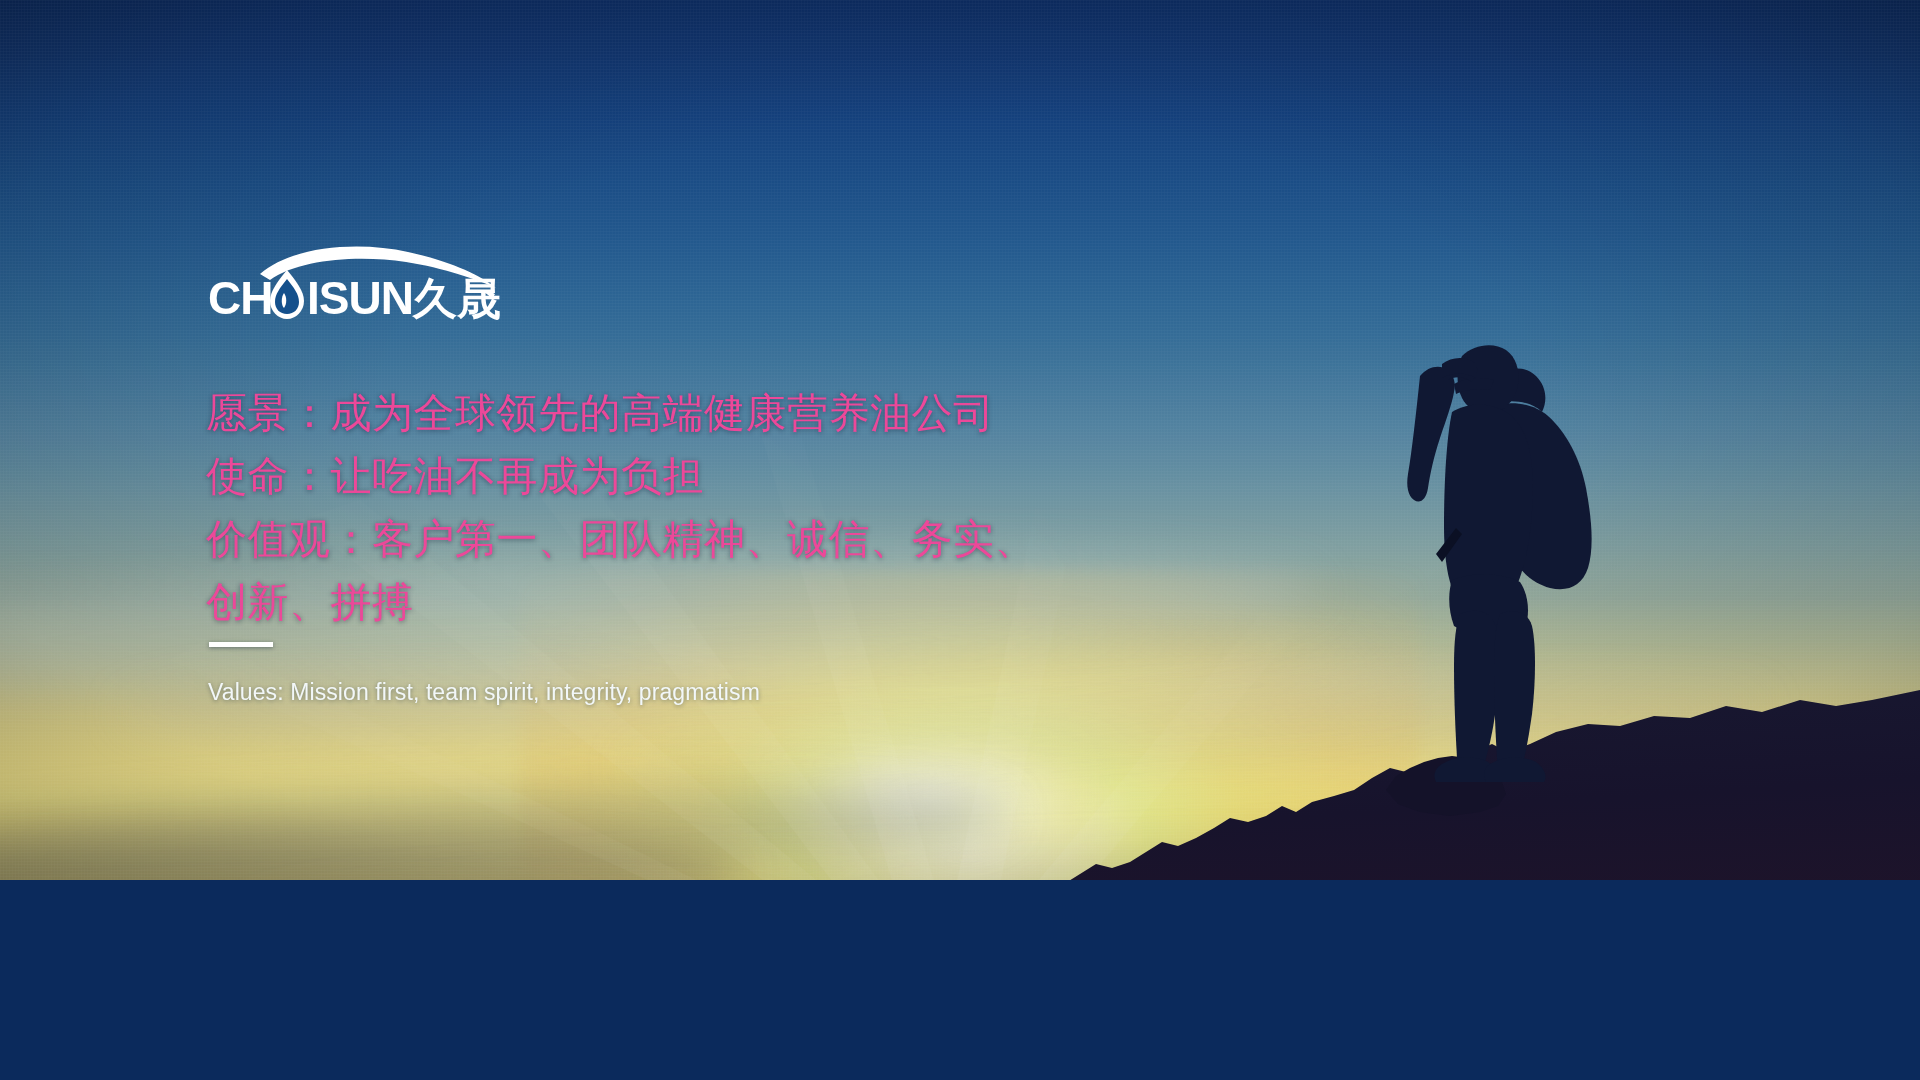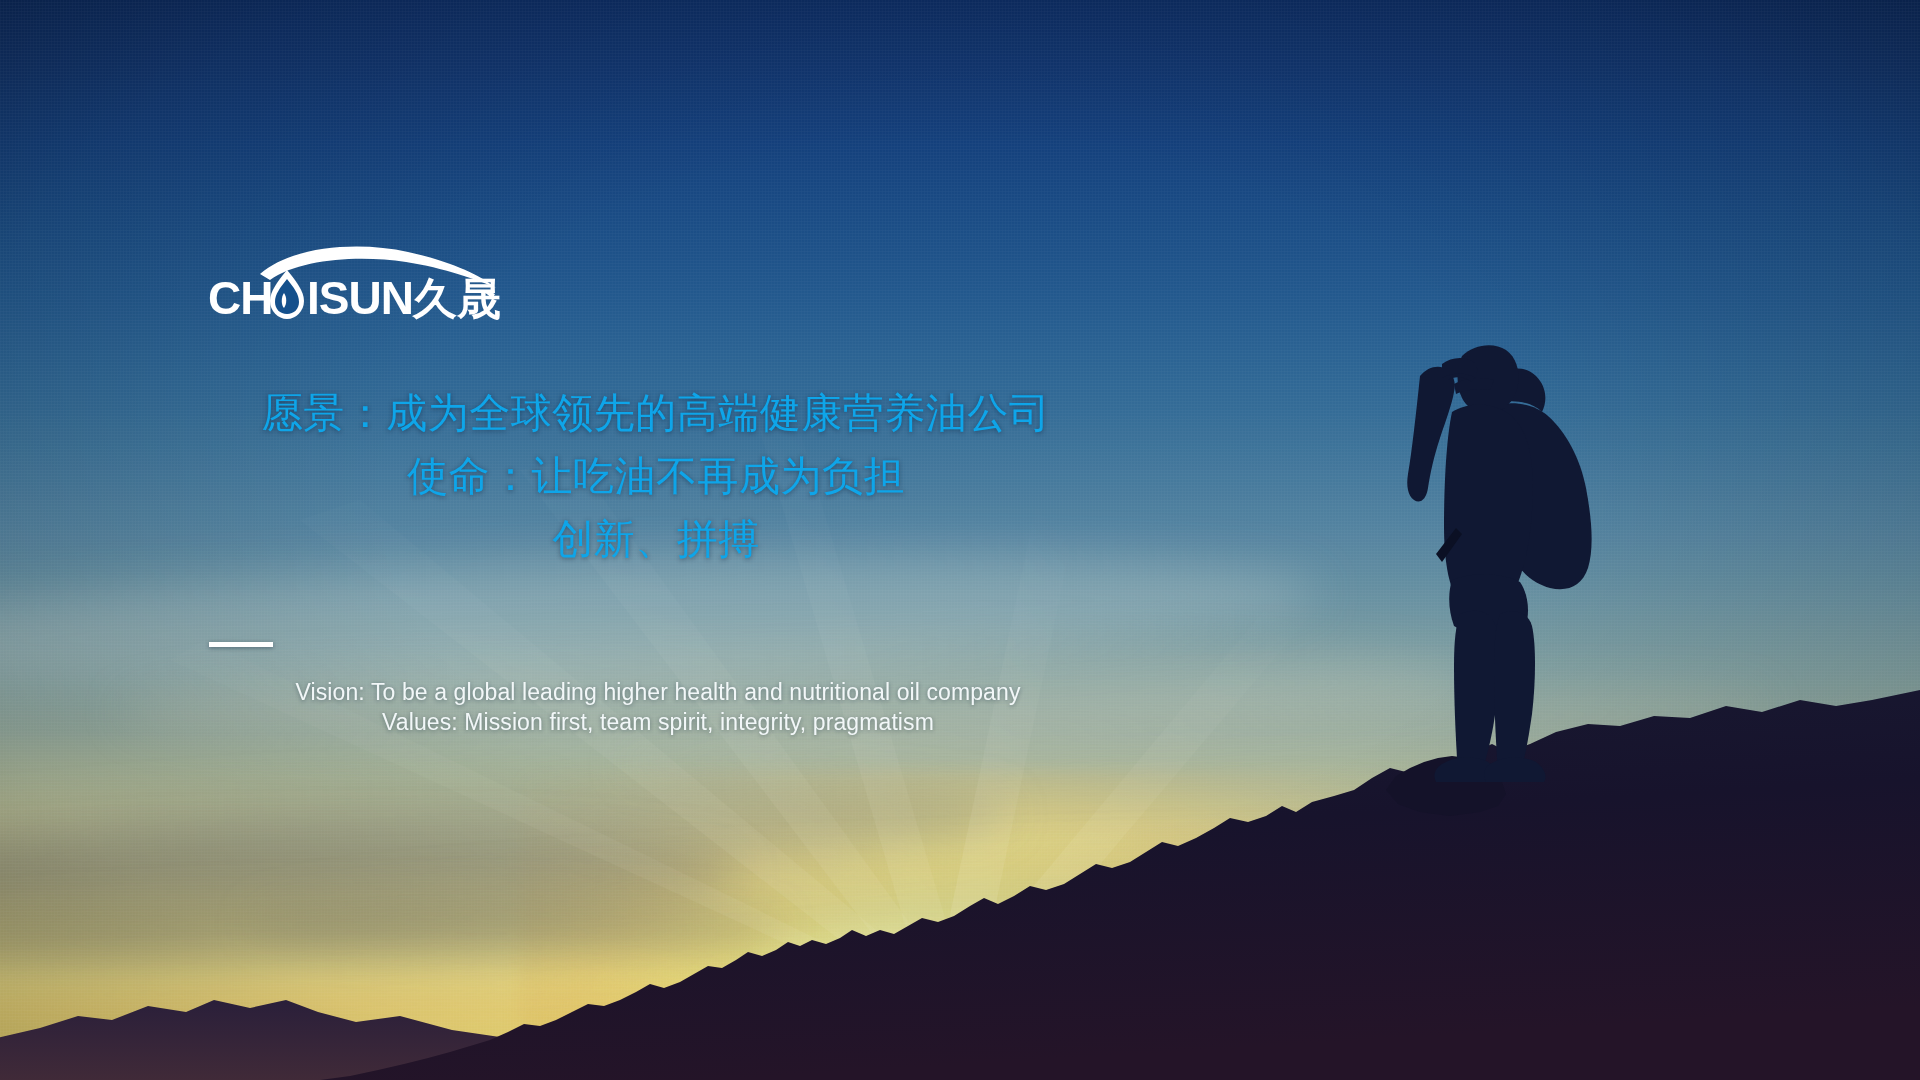--- a/index.html
+++ b/index.html
@@ -6,23 +6,22 @@
   * { margin:0; padding:0; box-sizing:border-box; }
   html, body {
     width:1920px; height:1080px;
     overflow:hidden;
     background:#0b2a5c;
     font-family:"Liberation Sans", sans-serif;
   }
 
   #stage {
     position:relative;
-    width:1920px; height:1080px;
+    width:1920px; height:880px;
     overflow:hidden;
-    text-align:center;
   }
 
   
   .sky-base {
     position:absolute; inset:0;
     background:linear-gradient(to bottom,
       #0d2d63 0%,
       #11356e 6%,
       #14407c 13%,
       #1a4c85 20%,
@@ -148,21 +147,21 @@
   
   #cn-block {
     position:absolute;
     left:206px; top:382px;
     width:900px;
   }
   .cn-line {
     font-family:"Liberation Sans","DejaVu Sans", sans-serif;
     font-size:41px;
     line-height:63px;
-    color:#0ea5e9;
+    color:#ec4899;
     letter-spacing:.5px;
     white-space:nowrap;
     text-shadow:0 1px 5px rgba(0,20,45,.45);
     font-weight:400;
   }
 
   #divider {
     position:absolute;
     left:209px; top:642px;
     width:64px; height:5px;
@@ -346,23 +345,23 @@
           M 76,45 C 79,49 79,56 76,60 C 73,57 73,49 76,45 Z"></path>
       </g>
 
       <text x="205" y="66" fill="#ffffff" font-family="Liberation Sans, DejaVu Sans, sans-serif" font-size="44" font-weight="bold">久晟</text>
     </svg>
   </div>
 
   <div id="cn-block">
     <div class="cn-line">愿景：成为全球领先的高端健康营养油公司</div>
     <div class="cn-line">使命：让吃油不再成为负担</div>
+    <div class="cn-line">价值观：客户第一、团队精神、诚信、务实、</div>
     <div class="cn-line">创新、拼搏</div>
   </div>
 
   <div id="divider"></div>
 
   <div id="en-block">
-    <div class="en-line">Vision: To be a global leading higher health and nutritional oil company</div>
     <div class="en-line">Values: Mission first, team spirit, integrity, pragmatism</div>
   </div>
 
 </div>
 
 </body></html>

